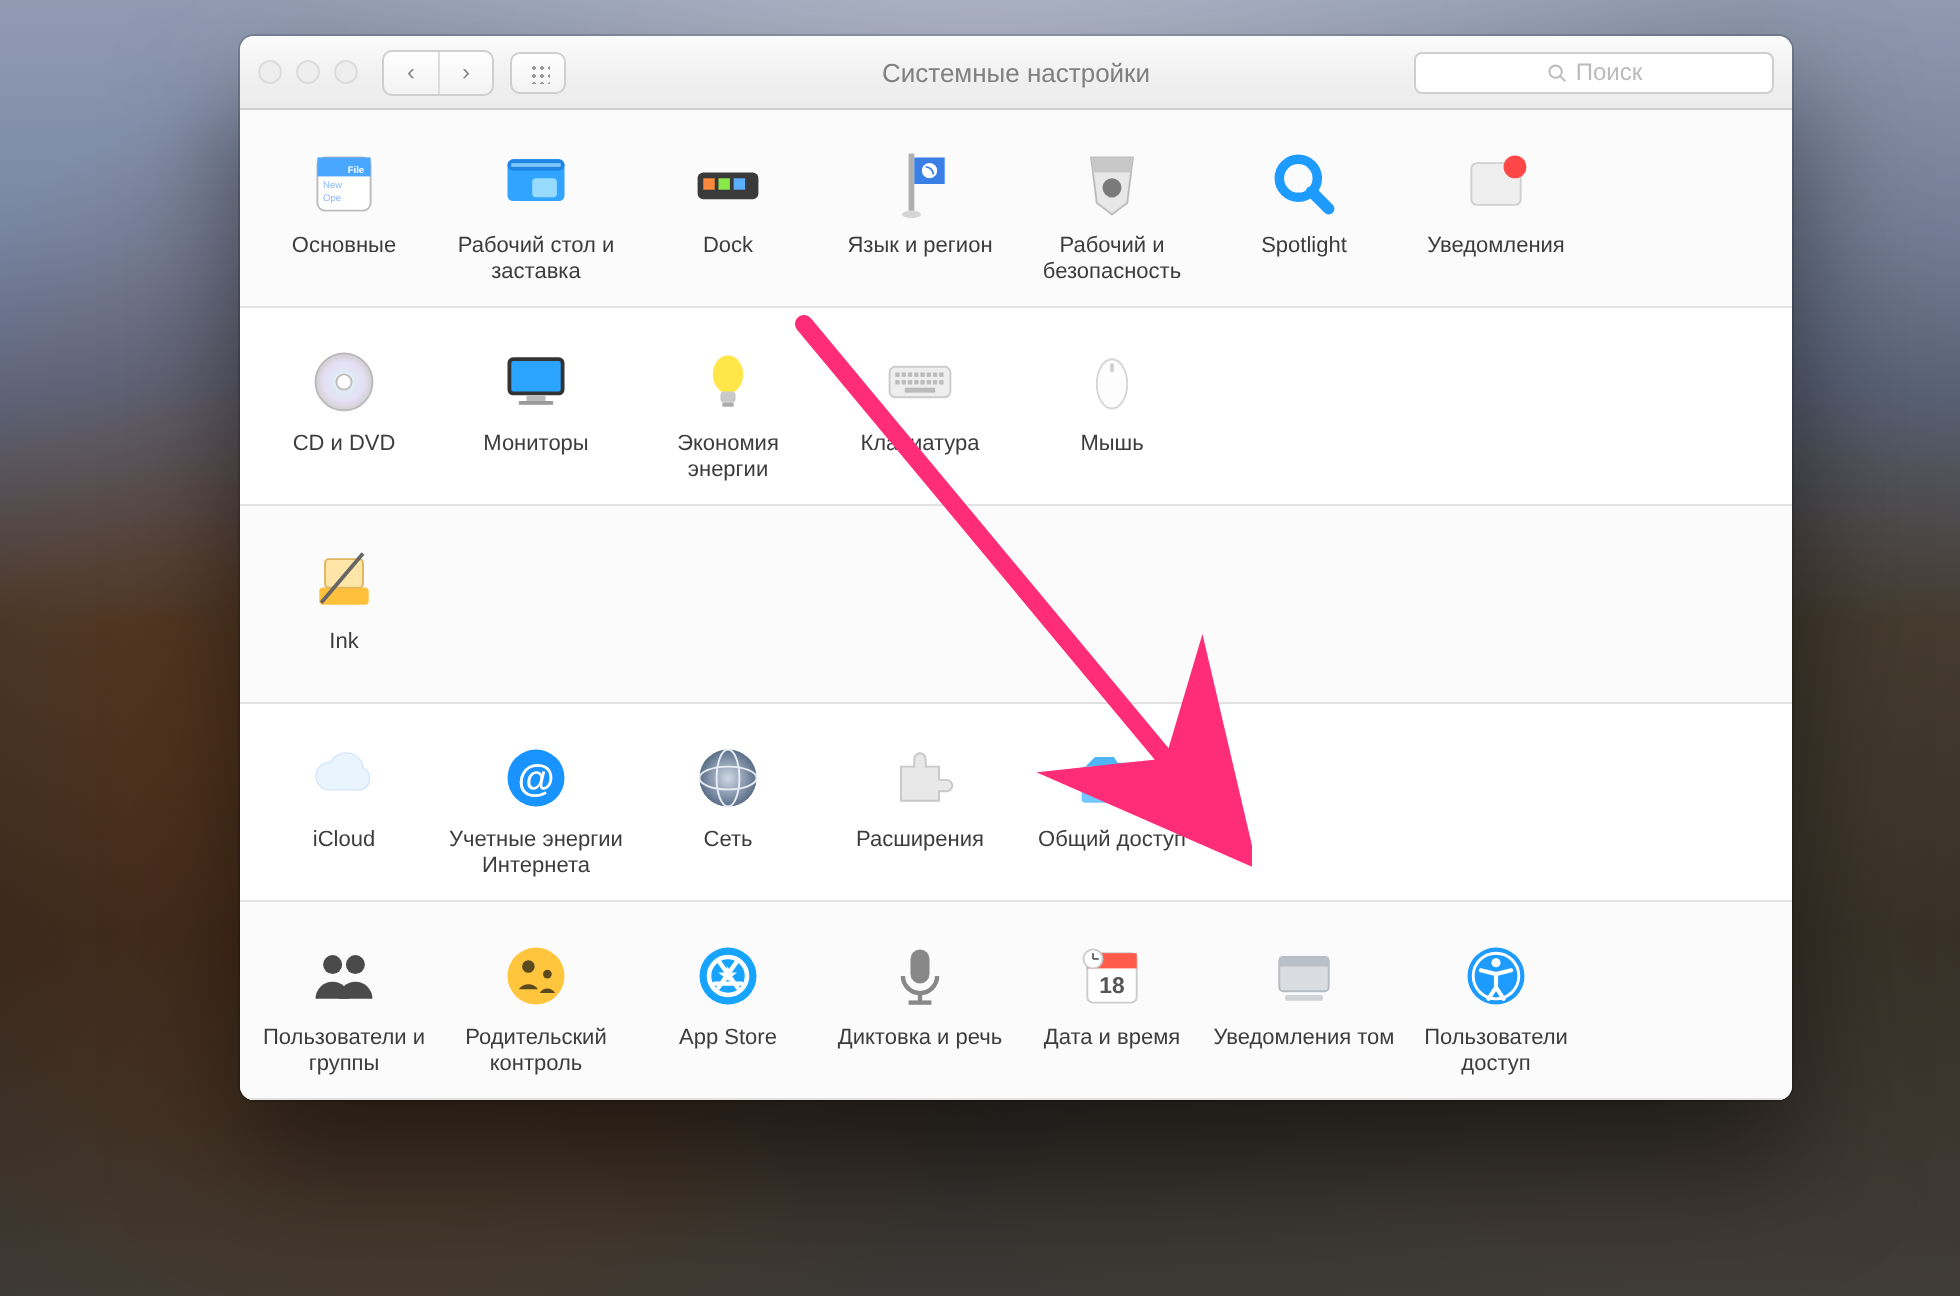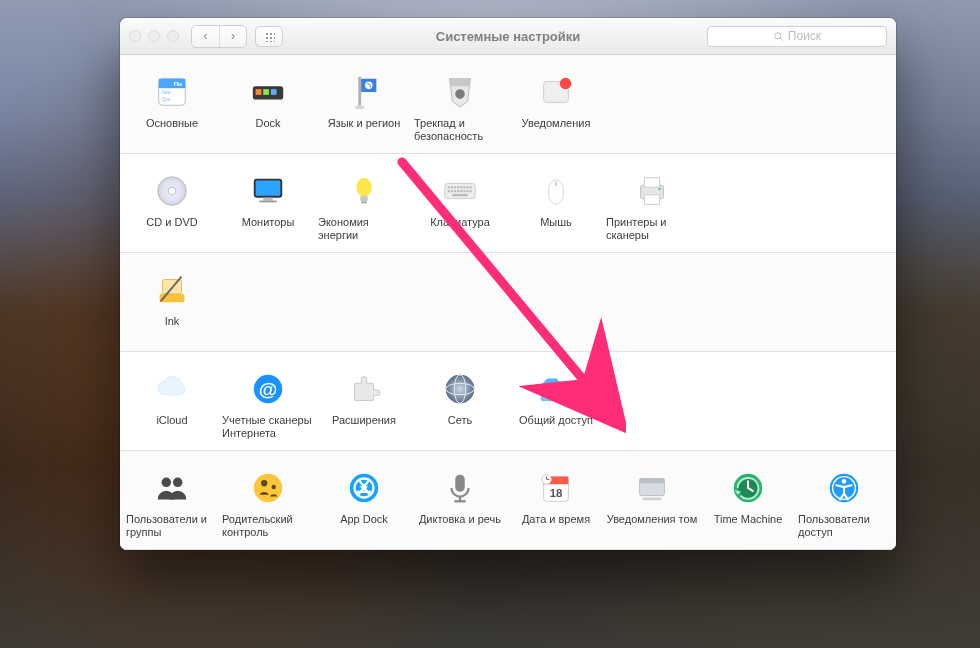--- a/index.html
+++ b/index.html
@@ -27,27 +27,27 @@
     background: linear-gradient(180deg,#fbfbfb 0%,#f0f0f0 60%,#ebebeb 100%);
     border-bottom: 1px solid #d0d0d0; position: relative;
   }
   .traffic { display: flex; gap: 7px; margin-right: 10px; }
   .tl { width: 12px; height: 12px; border-radius: 50%; background: #eee; border: 1px solid #dcdcdc; }
   .navpair { display: inline-flex; border: 1px solid #cfcfcf; border-radius: 5px; overflow: hidden; margin-left: 2px; background: linear-gradient(#fff,#f3f3f3); }
   .navbtn { width: 27px; height: 21px; display:flex; align-items:center; justify-content:center; color:#888; font-size:12px; }
   .navbtn + .navbtn { border-left: 1px solid #ddd; }
   .gridbtn { width: 28px; height: 21px; border:1px solid #cfcfcf; border-radius:5px; margin-left:8px; display:flex; align-items:center; justify-content:center; background: linear-gradient(#fff,#f3f3f3);}
   .gridicon { width: 11px; height:11px; background-image: radial-gradient(circle,#999 1px,transparent 1px); background-size: 4px 4px; background-position:1px 1px;}
-  .title { position:absolute; left:0; right:0; text-align:center; color:#808080; font-size:13px; font-weight:700; pointer-events:none;}
+  .title { position:absolute; left:0; right:0; text-align:center; color:#808080; font-size:13px; font-weight:400; pointer-events:none;}
   .search { margin-left:auto; width:180px; height:21px; border:1px solid #cfcfcf; border-radius:4px; background:#fff; display:flex; align-items:center; color:#bbb; font-size:12px; justify-content:center; gap:4px;text-align:right;}
   .search svg { width:11px; height:11px; }
   .section { border-bottom:1px solid #e1e1e1; background:#ffffff; }
   .section:nth-of-type(odd) { background:#fbfbfb; }
   .grid { padding: 16px 4px 10px 4px; display:flex; flex-wrap:wrap; }
-  .item { width: 96px; display:flex; flex-direction:column; align-items:center; text-align:left; cursor:default; }
+  .item { width: 96px; display:flex; flex-direction:column; align-items:center; text-align:center; cursor:default; }
   .iconbox { width:42px; height:42px; display:flex; align-items:center; justify-content:center; position:relative; }
   .label { font-size:11px; line-height:13px; color:#3c3c3c; margin-top:4px; padding:0 2px; min-height:26px;}
   
   .arrow { position:absolute; left:276px; top:138px; pointer-events:none; z-index:5; }
 </style>
 </head>
 <body>
 
 <div class="desktop">
   <div class="window">
@@ -90,20 +90,31 @@
                   <text x="22" y="14" font-size="5" fill="#fff" font-family="Arial" font-weight="bold">File</text>
                   <text x="9" y="22" font-size="5" fill="#88b8ff">New</text>
                   <text x="9" y="29" font-size="5" fill="#88b8ff">Ope</text>
                 </svg>
               </div>
               <div class="label">Основные</div>
             </div>
             <div class="item">
               <div class="iconbox">
                 <svg width="38" height="38" viewBox="0 0 40 40">
+                  <rect x="5" y="7" width="30" height="22" rx="3" fill="#31a4ff"></rect>
+                  <rect x="5" y="7" width="30" height="6" rx="3" fill="#1f86e6"></rect>
+                  <rect x="7" y="9" width="26" height="2" fill="#7cc8ff"></rect>
+                  <rect x="18" y="17" width="13" height="10" rx="2" fill="#97dbff"></rect>
+                </svg>
+              </div>
+              <div class="label">Рабочий стол и заставка</div>
+            </div>
+            <div class="item">
+              <div class="iconbox">
+                <svg width="38" height="38" viewBox="0 0 40 40">
                   <rect x="4" y="14" width="32" height="14" rx="3" fill="#3a3a3a"></rect>
                   <rect x="7" y="17" width="6" height="6" fill="#ff8a3c"></rect>
                   <rect x="15" y="17" width="6" height="6" fill="#8be84a"></rect>
                   <rect x="23" y="17" width="6" height="6" fill="#5aafff"></rect>
                 </svg>
               </div>
               <div class="label">Dock</div>
             </div>
             <div class="item">
               <div class="iconbox">
@@ -119,21 +130,30 @@
             </div>
             <div class="item">
               <div class="iconbox">
                 <svg width="38" height="38" viewBox="0 0 40 40">
                   <path d="M9 6 h22 l-3 24 -8 6 -8 -6 z" fill="#e8e8e8" stroke="#bbb"></path>
                   <path d="M9 6 h22 l-1 8 h-20 z" fill="#c8c8c8"></path>
                   <circle cx="20" cy="22" r="5" fill="#7a7a7a"></circle>
                   <rect x="18.5" y="22" width="3" height="5" fill="#7a7a7a"></rect>
                 </svg>
               </div>
-              <div class="label">Трекпад и безопасность</div>
+              <div class="label">Рабочий и безопасность</div>
+            </div>
+            <div class="item">
+              <div class="iconbox">
+                <svg width="38" height="38" viewBox="0 0 40 40">
+                  <circle cx="17" cy="17" r="10" fill="none" stroke="#1e9bff" stroke-width="5"></circle>
+                  <line x1="24" y1="24" x2="33" y2="33" stroke="#1e9bff" stroke-width="6" stroke-linecap="round"></line>
+                </svg>
+              </div>
+              <div class="label">Spotlight</div>
             </div>
             <div class="item">
               <div class="iconbox">
                 <svg width="38" height="38" viewBox="0 0 40 40">
                   <rect x="7" y="9" width="26" height="22" rx="3" fill="#efefef" stroke="#cfcfcf"></rect>
                   <circle cx="30" cy="11" r="6" fill="#ff4747"></circle>
                 </svg>
               </div>
               <div class="label">Уведомления</div>
             </div>
@@ -206,31 +226,20 @@
             </div>
             <div class="item">
               <div class="iconbox">
                 <svg width="38" height="38" viewBox="0 0 40 40">
                   <ellipse cx="20" cy="21" rx="8" ry="13" fill="#fdfdfd" stroke="#d6d6d6"></ellipse>
                   <rect x="19" y="10" width="2" height="5" rx="1" fill="#d0d0d0"></rect>
                 </svg>
               </div>
               <div class="label">Мышь</div>
             </div>
-            <div class="item">
-              <div class="iconbox">
-                <svg width="38" height="38" viewBox="0 0 40 40">
-                  <rect x="8" y="14" width="24" height="14" rx="2" fill="#e6e6e6" stroke="#bbb"></rect>
-                  <rect x="12" y="6" width="16" height="10" fill="#fff" stroke="#ccc"></rect>
-                  <rect x="12" y="24" width="16" height="10" fill="#fff" stroke="#ccc"></rect>
-                  <circle cx="28" cy="18" r="1.3" fill="#6fc46f"></circle>
-                </svg>
-              </div>
-              <div class="label">Принтеры и сканеры</div>
-            </div>
           </div>
         </div>
         <div class="section">
           <div class="grid">
             <div class="item">
               <div class="iconbox">
                 <svg width="38" height="38" viewBox="0 0 40 40">
                   <rect x="7" y="24" width="26" height="9" rx="2" fill="#ffc03c"></rect>
                   <rect x="10" y="9" width="20" height="15" rx="2" fill="#ffe6a8" stroke="#e0b560"></rect>
                   <line x1="8" y1="32" x2="30" y2="6" stroke="#666" stroke-width="2"></line>
@@ -251,29 +260,21 @@
               </div>
               <div class="label">iCloud</div>
             </div>
             <div class="item">
               <div class="iconbox">
                 <svg width="38" height="38" viewBox="0 0 40 40">
                   <circle cx="20" cy="20" r="15" fill="#1893ff"></circle>
                   <text x="20" y="27" font-size="20" fill="#fff" text-anchor="middle" font-family="Arial" font-weight="bold">@</text>
                 </svg>
               </div>
-              <div class="label">Учетные сканеры Интернета</div>
-            </div>
-            <div class="item">
-              <div class="iconbox">
-                <svg width="38" height="38" viewBox="0 0 40 40">
-                  <path d="M10 14 h7 v-4 a3 3 0 0 1 6 0 v4 h7 v7 h4 a3 3 0 0 1 0 6 h-4 v5 h-20 z" fill="#e8e8e8" stroke="#c8c8c8"></path>
-                </svg>
-              </div>
-              <div class="label">Расширения</div>
+              <div class="label">Учетные энергии Интернета</div>
             </div>
             <div class="item">
               <div class="iconbox">
                 <svg width="38" height="38" viewBox="0 0 40 40">
                   <circle cx="20" cy="20" r="15" fill="#8fa0b3"></circle>
                   <circle cx="20" cy="20" r="15" fill="url(#ng)"></circle>
                   <defs>
                     <radialGradient id="ng">
                       <stop offset="0" stop-color="#cfd9e6"></stop>
                       <stop offset="1" stop-color="#5b6f88"></stop>
@@ -281,20 +282,28 @@
                   </defs>
                   <ellipse cx="20" cy="20" rx="15" ry="6" fill="none" stroke="#e6edf5" stroke-width="1"></ellipse>
                   <ellipse cx="20" cy="20" rx="6" ry="15" fill="none" stroke="#e6edf5" stroke-width="1"></ellipse>
                 </svg>
               </div>
               <div class="label">Сеть</div>
             </div>
             <div class="item">
               <div class="iconbox">
                 <svg width="38" height="38" viewBox="0 0 40 40">
+                  <path d="M10 14 h7 v-4 a3 3 0 0 1 6 0 v4 h7 v7 h4 a3 3 0 0 1 0 6 h-4 v5 h-20 z" fill="#e8e8e8" stroke="#c8c8c8"></path>
+                </svg>
+              </div>
+              <div class="label">Расширения</div>
+            </div>
+            <div class="item">
+              <div class="iconbox">
+                <svg width="38" height="38" viewBox="0 0 40 40">
                   <path d="M6 14 h28 a2 2 0 0 1 2 2 v15 a2 2 0 0 1 -2 2 h-28 a2 2 0 0 1 -2 -2 v-15 a2 2 0 0 1 2 -2 z" fill="#71c7ff"></path>
                   <path d="M6 14 l5 -5 h10 l2 3 h11 v2" fill="#4fb5f5"></path>
                   <circle cx="20" cy="22" r="3.2" fill="#ffb53c"></circle>
                   <path d="M14 31 a6 6 0 0 1 12 0" fill="#ffb53c"></path>
                   <line x1="10" y1="17" x2="30" y2="33" stroke="#333" stroke-width="2.2"></line>
                   <line x1="30" y1="17" x2="10" y2="33" stroke="#333" stroke-width="2.2" opacity="0"></line>
                 </svg>
               </div>
               <div class="label">Общий доступ</div>
             </div>
@@ -327,21 +336,21 @@
             </div>
             <div class="item">
               <div class="iconbox">
                 <svg width="38" height="38" viewBox="0 0 40 40">
                   <circle cx="20" cy="20" r="15" fill="#16a4ff"></circle>
                   <circle cx="20" cy="20" r="10" fill="none" stroke="#fff" stroke-width="2.4"></circle>
                   <path d="M20 11 l3 6 h6 l-5 4 2 7 -6 -4 -6 4 2 -7 -5 -4 h6 z" fill="#fff" transform="scale(.55) translate(16 16)"></path>
                   <path d="M15 26 l10 -14 M25 26 l-10 -14 M13 24 h14" stroke="#fff" stroke-width="2.3" stroke-linecap="round"></path>
                 </svg>
               </div>
-              <div class="label">App Dock</div>
+              <div class="label">App Store</div>
             </div>
             <div class="item">
               <div class="iconbox">
                 <svg width="38" height="38" viewBox="0 0 40 40">
                   <rect x="15" y="6" width="10" height="18" rx="5" fill="#888"></rect>
                   <path d="M11 20 a9 9 0 0 0 18 0" fill="none" stroke="#888" stroke-width="2.3"></path>
                   <line x1="20" y1="29" x2="20" y2="34" stroke="#888" stroke-width="2.3"></line>
                   <line x1="14" y1="34" x2="26" y2="34" stroke="#888" stroke-width="2.3"></line>
                 </svg>
               </div>
@@ -362,32 +371,20 @@
             </div>
             <div class="item">
               <div class="iconbox">
                 <svg width="38" height="38" viewBox="0 0 40 40">
                   <rect x="7" y="10" width="26" height="18" rx="2" fill="#d9dde2" stroke="#b5bbc2"></rect>
                   <rect x="7" y="10" width="26" height="5" fill="#b9c0c8"></rect>
                   <rect x="10" y="30" width="20" height="3" rx="1" fill="#cfd3d8"></rect>
                 </svg>
               </div>
               <div class="label">Уведомления том</div>
-            </div>
-            <div class="item">
-              <div class="iconbox">
-                <svg width="38" height="38" viewBox="0 0 40 40">
-                  <circle cx="20" cy="20" r="15" fill="#26b46e"></circle>
-                  <circle cx="20" cy="20" r="10" fill="#1d8a55"></circle>
-                  <path d="M20 13 v7 l5 3" fill="none" stroke="#fff" stroke-width="2.2" stroke-linecap="round"></path>
-                  <path d="M9 20 a11 11 0 1 1 3 8" fill="none" stroke="#fff" stroke-width="2" opacity=".7"></path>
-                  <polygon points="9,27 6,22 13,24" fill="#fff" opacity=".7"></polygon>
-                </svg>
-              </div>
-              <div class="label">Time Machine</div>
             </div>
             <div class="item">
               <div class="iconbox">
                 <svg width="38" height="38" viewBox="0 0 40 40">
                   <circle cx="20" cy="20" r="15" fill="#1e9bff"></circle>
                   <circle cx="20" cy="20" r="12" fill="none" stroke="#fff" stroke-width="1.5"></circle>
                   <circle cx="20" cy="13" r="2.4" fill="#fff"></circle>
                   <path d="M12 17 l8 2 8 -2 M20 19 v7 M20 26 l-4 6 M20 26 l4 6" stroke="#fff" stroke-width="2.2" stroke-linecap="round" fill="none"></path>
                 </svg>
               </div>

